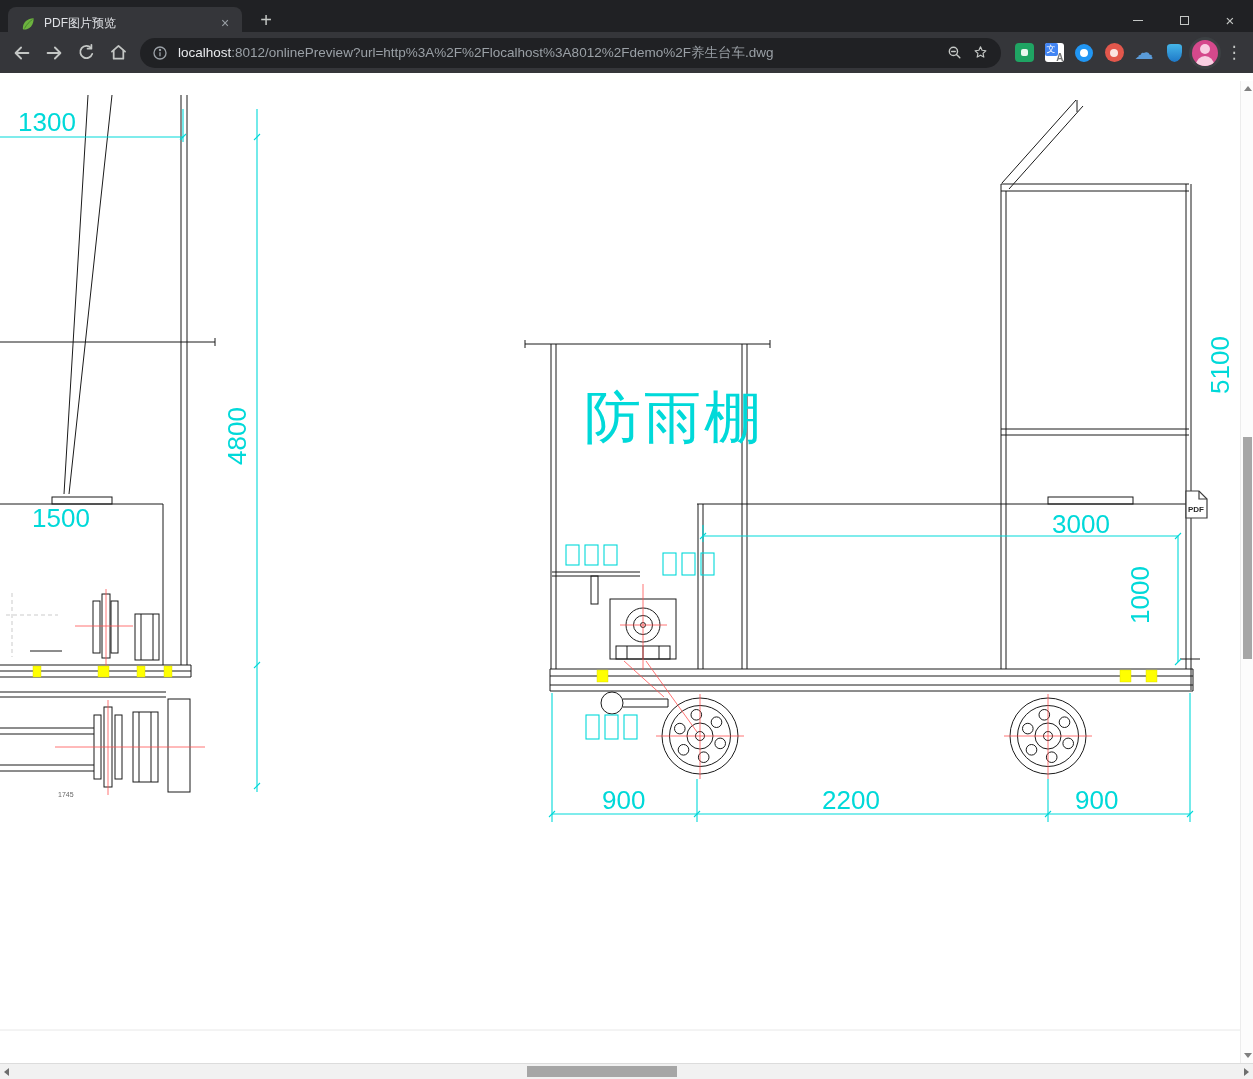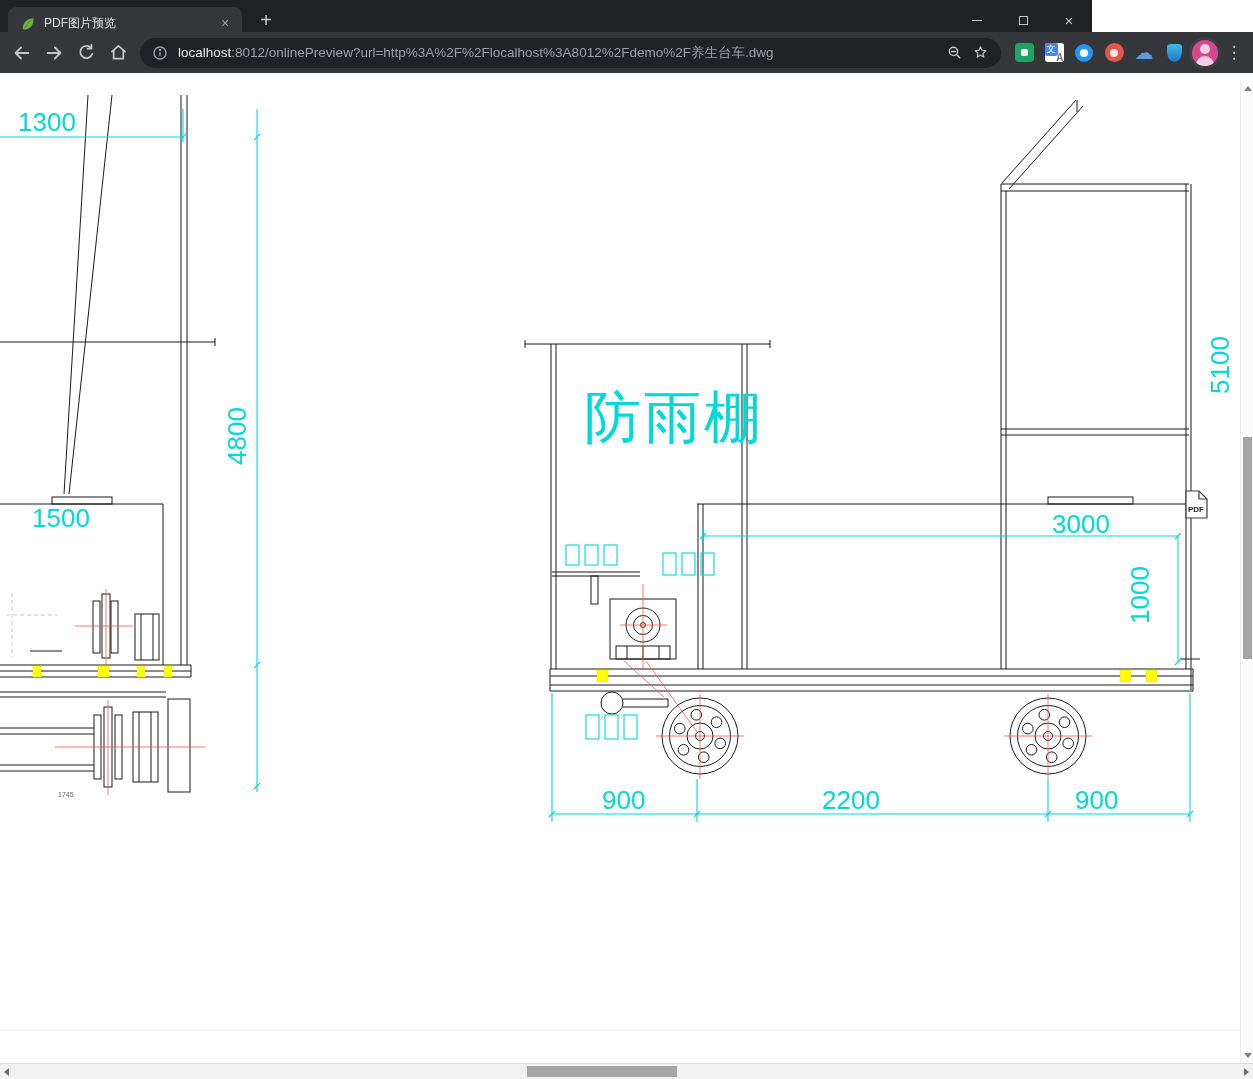--- a/index.html
+++ b/index.html
@@ -2,21 +2,21 @@
 <html><head>
 <meta charset="utf-8">
 <style>
   * { box-sizing: border-box; }
   html,body { margin:0; padding:0; }
   body {
     width:1253px; height:1079px; position:relative; overflow:hidden;
     background:#fff; font-family:"Liberation Sans","DejaVu Sans",sans-serif;
   }
   
-  .titlebar { position:absolute; top:0; left:0; width:1092px; height:40px; background:#202124; }
+  .titlebar { position:absolute; top:0; left:0; width:1253px; height:40px; background:#202124; }
   .tab {
     position:absolute; left:8px; top:7px; width:234px; height:33px;
     background:#35363a; border-radius:8px 8px 0 0;
     display:flex; align-items:center; padding:0 8px;
   }
   .tab-favicon { width:16px; height:16px; margin:0 8px 0 4px; flex:none; }
   .tab-title { color:#dfe1e5; font-size:12px; flex:1; white-space:nowrap; overflow:hidden; }
   .tab-close { color:#9aa0a6; font-size:14px; width:18px; height:18px; line-height:17px; text-align:center; border-radius:50%; flex:none; }
   .new-tab { position:absolute; left:252px; top:8px; width:28px; height:26px; color:#c4c7c5; font-size:20px; font-weight:300; line-height:25px; text-align:center; }
   .win-btn { position:absolute; top:0; width:46px; height:40px; display:flex; align-items:center; justify-content:center; color:#c4c7c5; }

